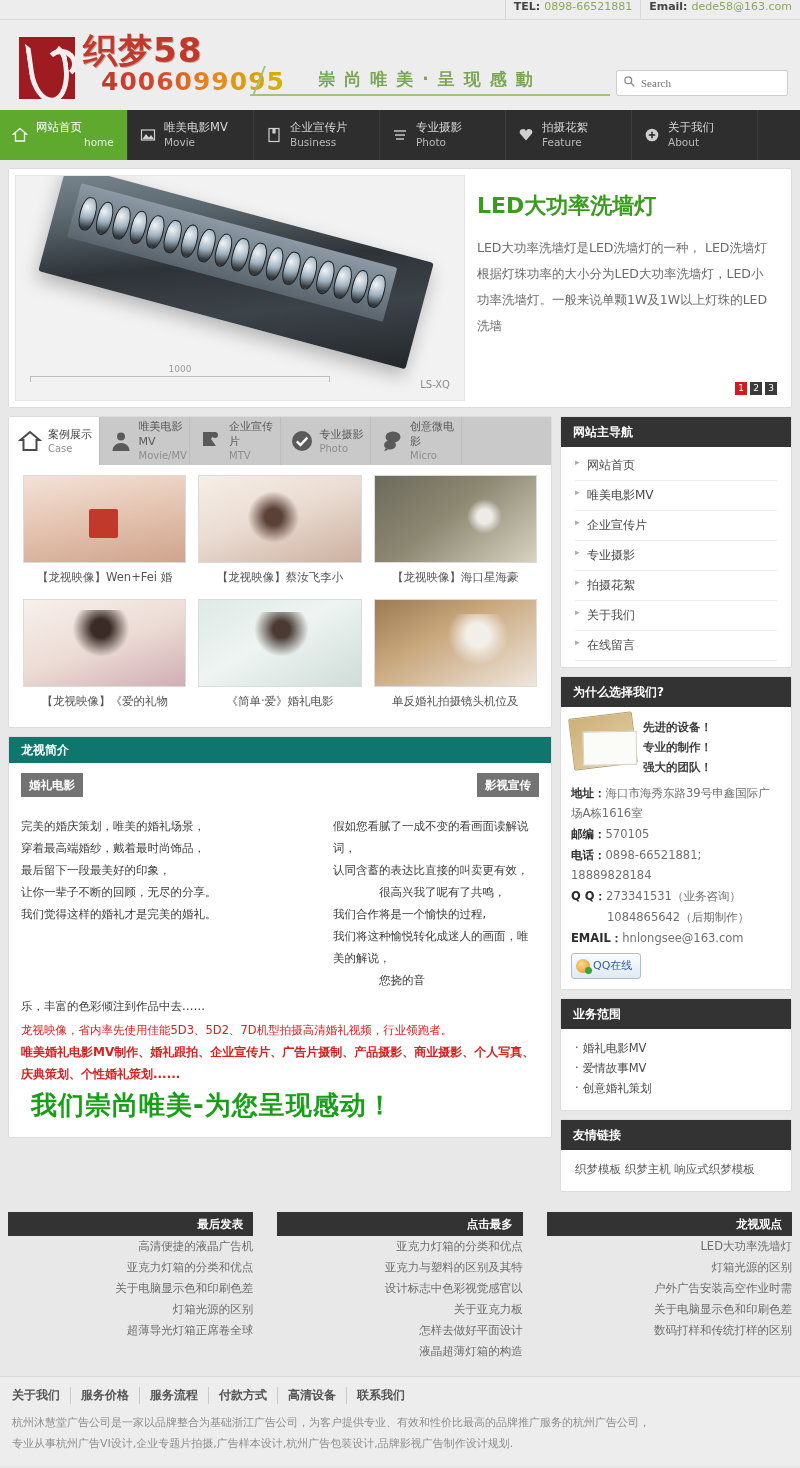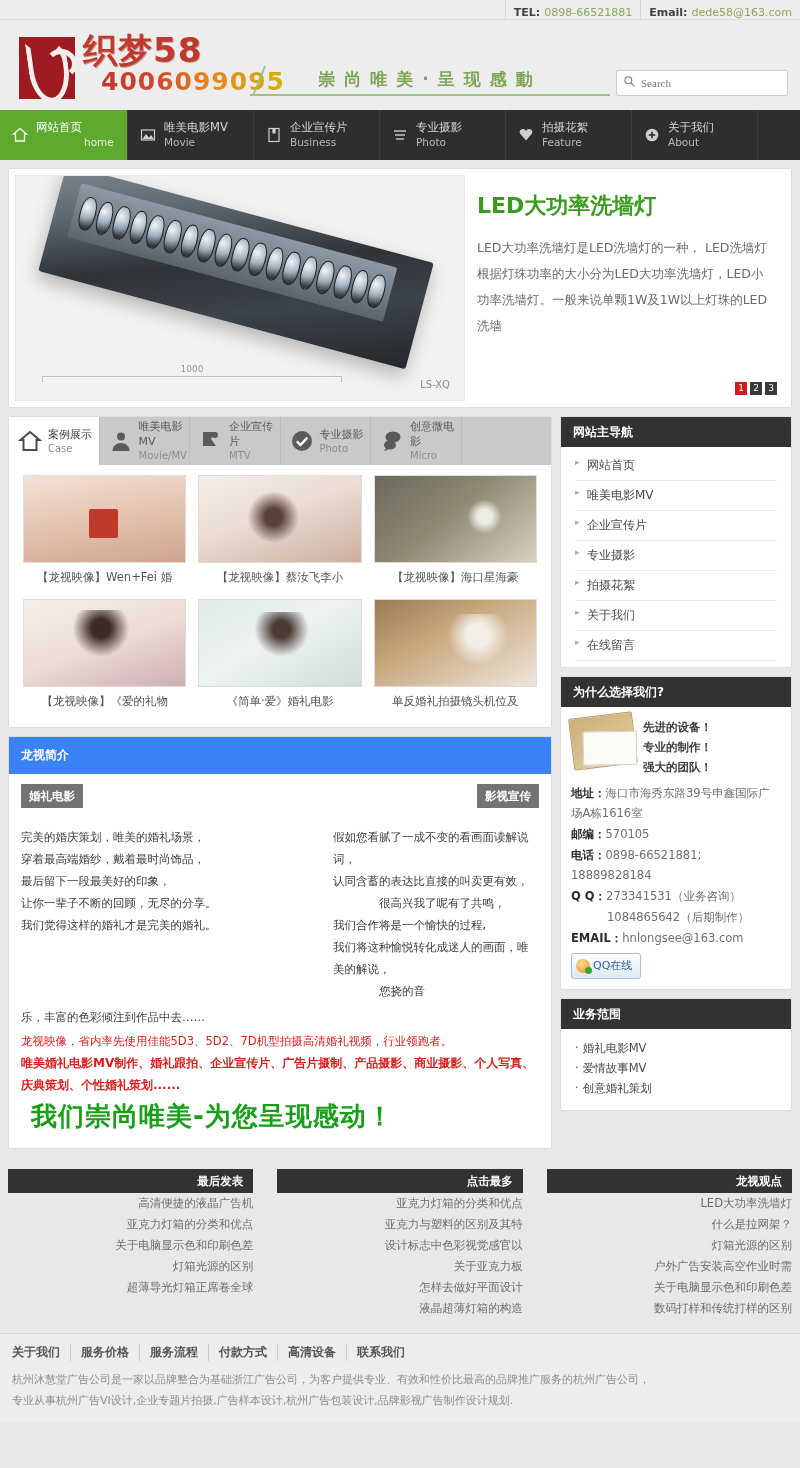--- a/index.html
+++ b/index.html
@@ -10,21 +10,21 @@
     background:#e8e8e8;
     color:#555;
     overflow:hidden;
   }
   
   .topbar {
     height:20px; background:#ededed; border-bottom:1px solid #d9d9d9;
     display:flex; justify-content:flex-end; align-items:stretch;
   }
   .topbar .cell {
-    display:flex; align-items:flex-end; padding:0 8px;
+    display:flex; align-items:flex-start; padding:0 8px;
     border-left:1px solid #d6d6d6; font-size:11px;
   }
   .tb-label { color:#444; font-weight:bold; margin-right:4px; }
   .tb-val { color:#8aa85c; }
 
   
   .header {
     height:90px; background:#ededed; position:relative;
     display:flex; align-items:center;padding-left:11px;
   }
@@ -116,21 +116,21 @@
     background:linear-gradient(180deg,#8d9aa5,#5a646c);
     border-radius:2px; display:flex; align-items:center; gap:2px;
     padding:0 6px; overflow:hidden;
   }
   .led-dot {
     flex:1; height:34px; border-radius:45%;
     background:radial-gradient(circle at 35% 30%,#f0f4f7,#9fb0bd 45%,#32383d 85%);
     border:1px solid #1d2226;
   }
   .led-scale {
-    position:absolute; left:26px; bottom:18px; width:300px;
+    position:absolute; left:14px; bottom:18px; width:300px;
     font-size:9px; color:#9a9a9a; text-align:center;
   }
   .led-scale .rule { border-top:1px solid #bdbdbd; margin-top:2px; height:6px;
     border-left:1px solid #bdbdbd; border-right:1px solid #bdbdbd; }
   .led-code { position:absolute; right:14px; bottom:10px; font-size:10px; color:#8c8c8c; }
   .banner-text { flex:1; padding:22px 18px 0 6px; }
   .banner-title {
     font-size:22px; font-weight:bold; color:#3a9c1f; margin-bottom:14px;
   }
   .banner-desc { font-size:12.5px; line-height:26px; color:#6b6b6b; }
@@ -176,21 +176,21 @@
   .t3::after{content:"";position:absolute;right:20%;top:22%;width:24%;height:50%;background:radial-gradient(circle,#ecebe6 25%,transparent 60%);}
   .t4 { background:linear-gradient(160deg,#f7f0ec 0%,#ecdcd6 50%,#d0aeb4 100%); }
   .t4::after{content:"";position:absolute;left:30%;top:12%;width:36%;height:70%;background:radial-gradient(circle at 50% 30%,#3a2b26 18%,transparent 55%);}
   .t5 { background:linear-gradient(150deg,#dfe9e6 0%,#eef4f2 45%,#cfdcd8 100%); }
   .t5::after{content:"";position:absolute;left:34%;top:14%;width:34%;height:72%;background:radial-gradient(circle at 50% 28%,#4a3a33 16%,transparent 52%);}
   .t6 { background:linear-gradient(150deg,#9c7a52 0%,#c9a87e 40%,#eee6dc 100%); }
   .t6::after{content:"";position:absolute;right:16%;top:16%;width:40%;height:72%;background:radial-gradient(circle at 50% 34%,#f3efe8 22%,transparent 58%);}
 
   
   .bar-dark {
-    height:37px; background:#3b82f6; color:#fff; font-size:12px; font-weight:bold;
+    height:26px; background:#0f766e; color:#fff; font-size:12px; font-weight:bold;
     display:flex; align-items:center; padding:0 12px;
   }
   .intro-body { padding:10px 12px 14px; }
   .intro-cols { display:flex; font-size:11.5px; line-height:22px; color:#3d3d3d; }
   .icol { flex:1; }
   .icol.right { padding-left:14px; }
   .tagchip {
     display:inline-block; background:#737373; color:#fff; font-weight:bold;
     padding:1px 8px; font-size:11.5px; margin-bottom:18px;
   }
@@ -583,20 +583,24 @@
 
     <div class="side-box">
       <div class="side-head">业务范围</div>
       <div class="biz-body">
         <div class="biz-li">婚礼电影MV</div>
         <div class="biz-li">爱情故事MV</div>
         <div class="biz-li">创意婚礼策划</div>
       </div>
     </div>
 
+    <div class="side-box">
+      <div class="side-head">友情链接</div>
+      <div class="links-body">织梦模板 织梦主机 响应式织梦模板</div>
+    </div>
 
   </div>
 </div>
 
 <div class="foot3">
   <div class="fcol">
     <div class="fhead">最后发表</div>
     <div class="fli">高清便捷的液晶广告机</div>
     <div class="fli">亚克力灯箱的分类和优点</div>
     <div class="fli">关于电脑显示色和印刷色差</div>
@@ -608,21 +612,20 @@
     <div class="fli">亚克力灯箱的分类和优点</div>
     <div class="fli">亚克力与塑料的区别及其特</div>
     <div class="fli">设计标志中色彩视觉感官以</div>
     <div class="fli">关于亚克力板</div>
     <div class="fli">怎样去做好平面设计</div>
     <div class="fli">液晶超薄灯箱的构造</div>
   </div>
   <div class="fcol">
     <div class="fhead">龙视观点</div>
     <div class="fli">LED大功率洗墙灯</div>
-    <div class="fli">什么是拉网架？</div>
     <div class="fli">灯箱光源的区别</div>
     <div class="fli">户外广告安装高空作业时需</div>
     <div class="fli">关于电脑显示色和印刷色差</div>
     <div class="fli">数码打样和传统打样的区别</div>
   </div>
 </div>
 
 <div class="bottom">
   <div class="bnav">
     <a>关于我们</a>

